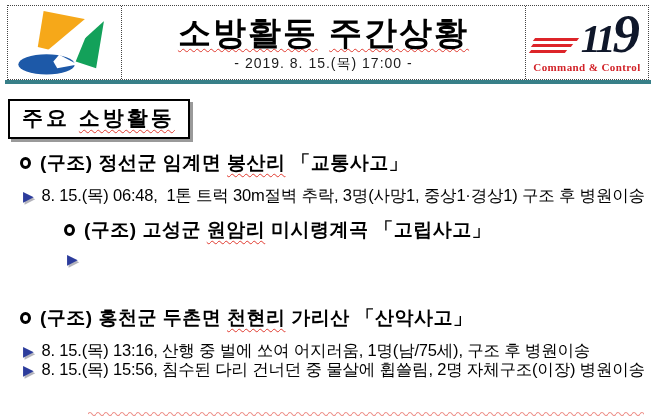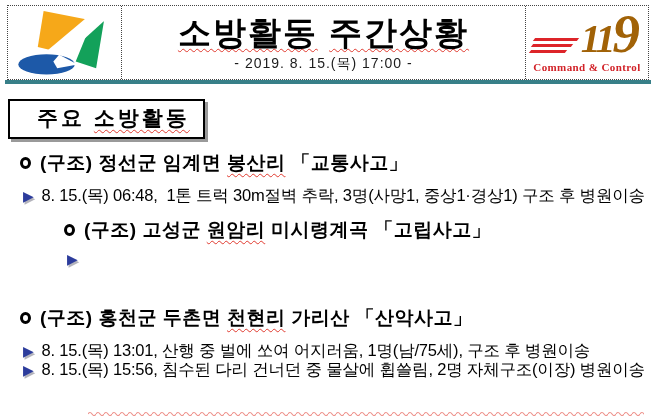--- a/index.html
+++ b/index.html
@@ -43,39 +43,39 @@
   .date-line {
     font-size:14px; color:#1c1c1c; letter-spacing:1px; margin-top:4px;
     white-space:nowrap;
   }
 
   
   .badge119 { position:relative; width:100%; height:100%; }
   .n119 {
     position:absolute; right:8px; top:0px;
     font-family:"Liberation Serif", serif; font-style:italic; font-weight:bold;
-    color:#a16207; line-height:1; white-space:nowrap;
+    color:#0f172a; line-height:1; white-space:nowrap;
   }
   .n11 { font-size:40px; letter-spacing:-3px; }
   .n9  { font-size:55px; }
   .stripe { position:absolute; height:3px; background:#dd2429; transform:skewX(-38deg); }
   .s1 { left:8px;  top:32px; width:44px; }
   .s2 { left:6px;  top:38px; width:40px; }
   .s3 { left:4px;  top:44px; width:36px; }
   .badge-caption {
     position:absolute; left:0; right:0; bottom:3px; text-align:center;
     font-family:"Liberation Serif", serif; font-weight:bold;
     font-size:11px; color:#d22329; letter-spacing:0.4px; white-space:nowrap;
   }
 
   
   .section-box {
     position:absolute; left:8px; top:99px;
     border:2px solid #000; box-shadow:3px 3px 0 #9a9a9a;
-    padding:3px 13px 5px 27px; background:#fff;
+    padding:3px 13px 5px 12px; background:#fff;
     font-size:21px; font-weight:bold; letter-spacing:3px; white-space:nowrap;
   }
 
   
   .item { position:absolute; left:20px; width:646px; }
   .item-head {
     display:flex; align-items:center; gap:9px;
     font-size:19px; font-weight:bold; letter-spacing:0.5px; white-space:pre;
   }
   .ring {
@@ -149,21 +149,21 @@
       <span class="tri">▶</span>
     </div>
   </div>
 
   <div class="item t3">
     <div class="item-head">
       <span class="ring"></span><span><span>(구조) 홍천군 두촌면 </span><span class="wavy">천현리</span><span> 가리산 「산악사고」</span></span>
     </div>
     <div class="item-detail">
       <span class="tri">▶</span>
-      <span>8. 15.(목) 13:01, 산행 중 벌에 쏘여 어지러움, 1명(남/75세), 구조 후 병원이송</span>
+      <span>8. 15.(목) 13:16, 산행 중 벌에 쏘여 어지러움, 1명(남/75세), 구조 후 병원이송</span>
     </div>
   </div>
 
   <div class="item t4">
     <div class="item-detail">
       <span class="tri">▶</span>
       <span>8. 15.(목) 15:56, 침수된 다리 건너던 중 물살에 휩쓸림, 2명 자체구조(이장) 병원이송</span>
     </div>
   </div>
 

